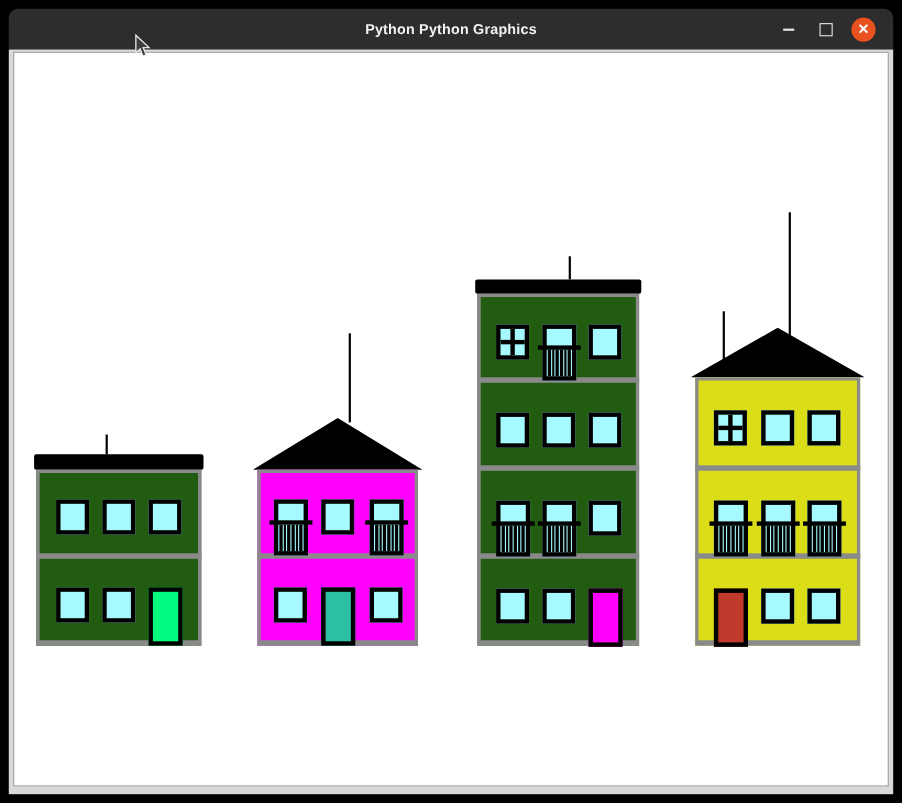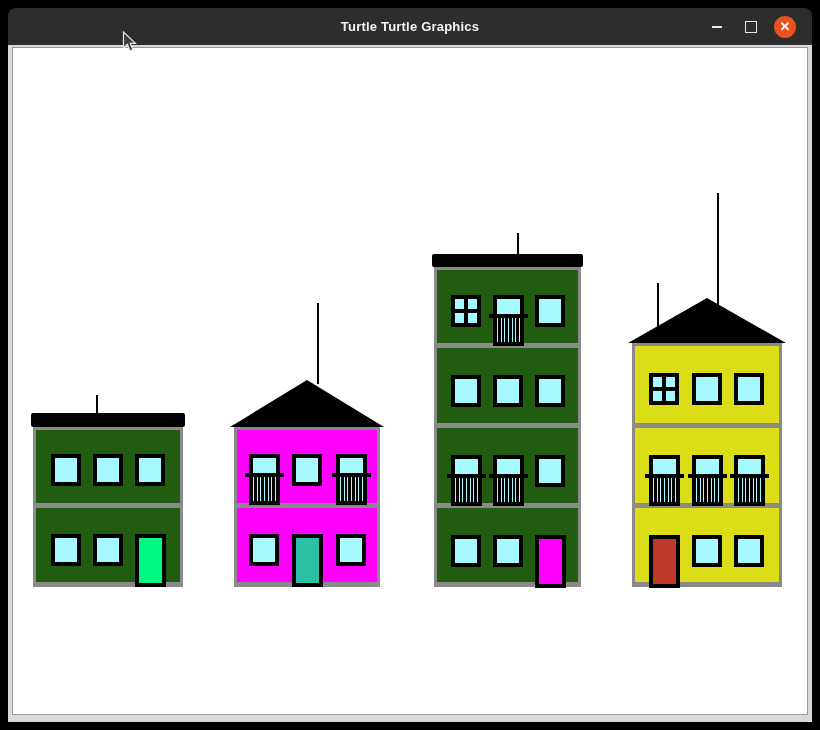--- a/index.html
+++ b/index.html
@@ -30,21 +30,21 @@
   .cross-v{top:0;bottom:0;left:calc(50% - 2px);width:4px;background:#000;}
   .rail{left:-8px;width:calc(100% + 16px);top:15px;height:4px;background:#000;}
   .bars{left:0;right:0;top:19px;bottom:0;display:flex;justify-content:space-evenly;}
   .bars i{display:block;width:2.5px;height:100%;background:#000;}
   .cursor{position:absolute;left:122px;top:31px;z-index:50;}
 </style>
 </head>
 <body>
 
 <div class="titlebar">
-  <span class="title">Turtle Turtle Graphics</span>
+  <span class="title">Python Python Graphics</span>
   <div class="controls">
     <button class="ctl min">
         <span class="dash"></span>
       </button>
     <button class="ctl max">
         <span class="sq"></span>
       </button>
     <button class="ctl close">
         <span class="x">✕</span>
       </button>

